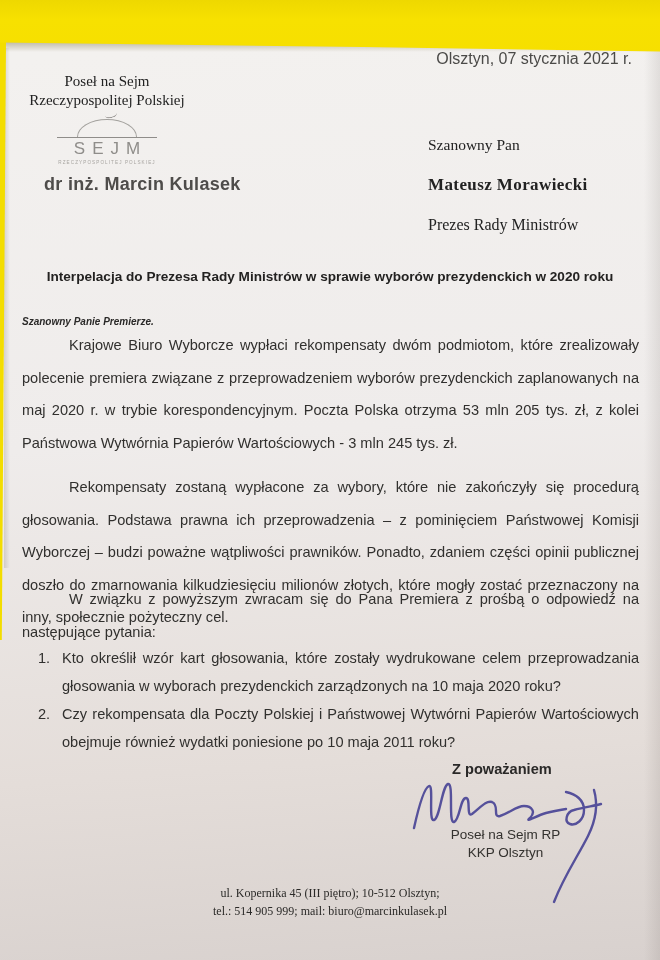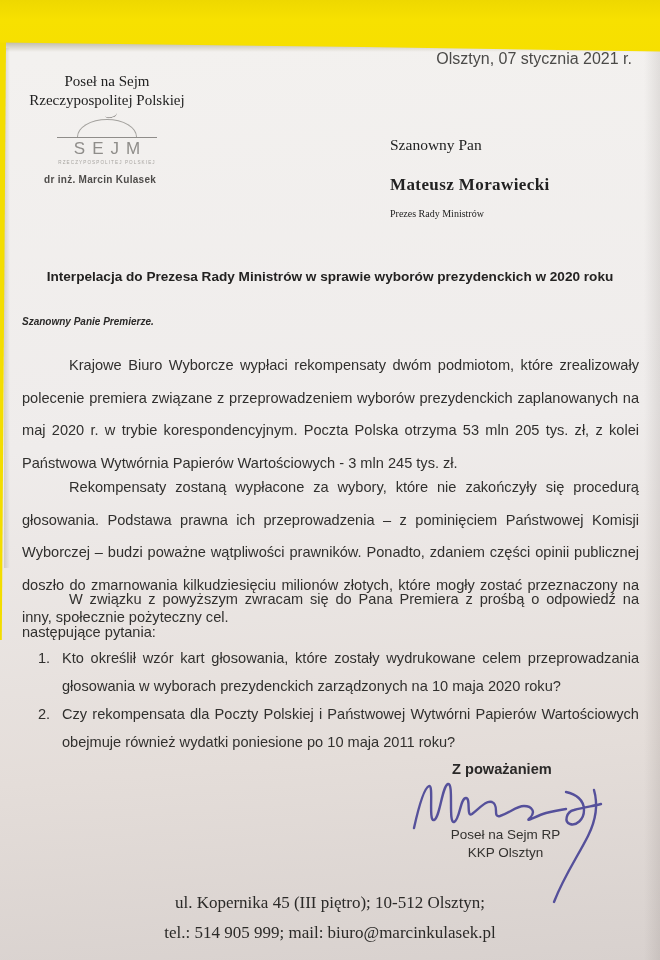--- a/index.html
+++ b/index.html
@@ -38,49 +38,49 @@
   .letterhead{left:22px;top:72px;width:170px;text-align:center;
     font-family:"Liberation Serif",serif;font-size:15px;color:#222;line-height:19px;}
   .logo{left:52px;top:112px;width:110px;text-align:center;}
   .logo-flag{width:12px;height:6px;border-bottom:1.5px solid #8f8d8a;margin:0 auto;
     transform:rotate(-14deg) translateX(4px);border-radius:50%;}
   .logo-dome{width:58px;height:17px;margin:0 auto;border:1.6px solid #95938f;border-bottom:none;
     border-radius:50% 50% 0 0 / 100% 100% 0 0;opacity:.85;}
   .logo-rule{width:100px;height:0;border-top:1.6px solid #8f8d8a;margin:0 auto;}
   .logo-word{font-size:17px;letter-spacing:7px;color:#8f8d8a;margin-top:1px;text-indent:7px;}
   .logo-caption{font-size:4.6px;letter-spacing:1.1px;color:#a8a5a1;margin-top:1px;filter:blur(.3px);}
-  .sender{left:44px;top:174px;font-size:10px;font-weight:600;color:#4e4c4a;letter-spacing:.3px;}
+  .sender{left:44px;top:174px;font-size:18px;font-weight:600;color:#4e4c4a;letter-spacing:.3px;}
   
-  .addressee{left:390px;top:136px;font-family:"Liberation Serif",serif;color:#222;}
+  .addressee{left:428px;top:136px;font-family:"Liberation Serif",serif;color:#222;}
   .addr-sal{font-size:15.5px;}
   .addr-name{font-size:17px;font-weight:bold;letter-spacing:.4px;margin-top:21px;}
-  .addr-title{font-size:10px;margin-top:13px;}
+  .addr-title{font-size:16px;margin-top:21px;}
   
   .subject{left:0;top:269px;width:660px;text-align:center;font-size:13.6px;font-weight:bold;color:#232221;}
   
   .greeting{left:22px;top:316px;font-size:10px;font-weight:bold;font-style:italic;color:#2a2928;}
   .para{left:22px;width:617px;font-size:14.6px;line-height:32.5px;text-align:justify;color:#31302e;}
   .para.indent{text-indent:47px;}
-  .p1{top:349px;}
+  .p1{top:329px;}
   .p2{top:471px;}
   .p3{top:583px;}
   .qlist{left:38px;top:644px;width:601px;font-size:14.6px;line-height:28px;color:#31302e;}
   .q-item{display:flex;}
   .q-num{width:24px;flex:none;}
   .q-text{text-align:justify;width:577px;}
   
   .regards{left:452px;top:761px;font-size:14.6px;font-weight:bold;color:#2a2928;}
   .sig-svg{left:408px;top:776px;z-index:2;}
   .signer{left:428px;top:824px;width:155px;text-align:center;}
   .signer-name{font-size:15px;font-weight:bold;font-style:italic;color:#2a2928;}
   .signer-role{font-size:13.5px;color:#34322f;margin-top:3px;}
   
   .footer{left:0;top:883px;width:660px;text-align:center;font-family:"Liberation Serif",serif;color:#2b2a28;}
   .footer-l1{font-size:13px;font-weight:bold;letter-spacing:.2px;}
-  .footer-l2,.footer-l3{font-size:17px;margin-top:10px;}
+  .footer-l2,.footer-l3{font-size:12px;margin-top:3px;}
 </style>
 </head>
 <body>
 
 <div class="stage">
 
   <div class="yellow-band"></div>
   <div class="yellow-left"></div>
   <div class="paper-top-shadow"></div>
   <div class="paper-left-shadow"></div>

